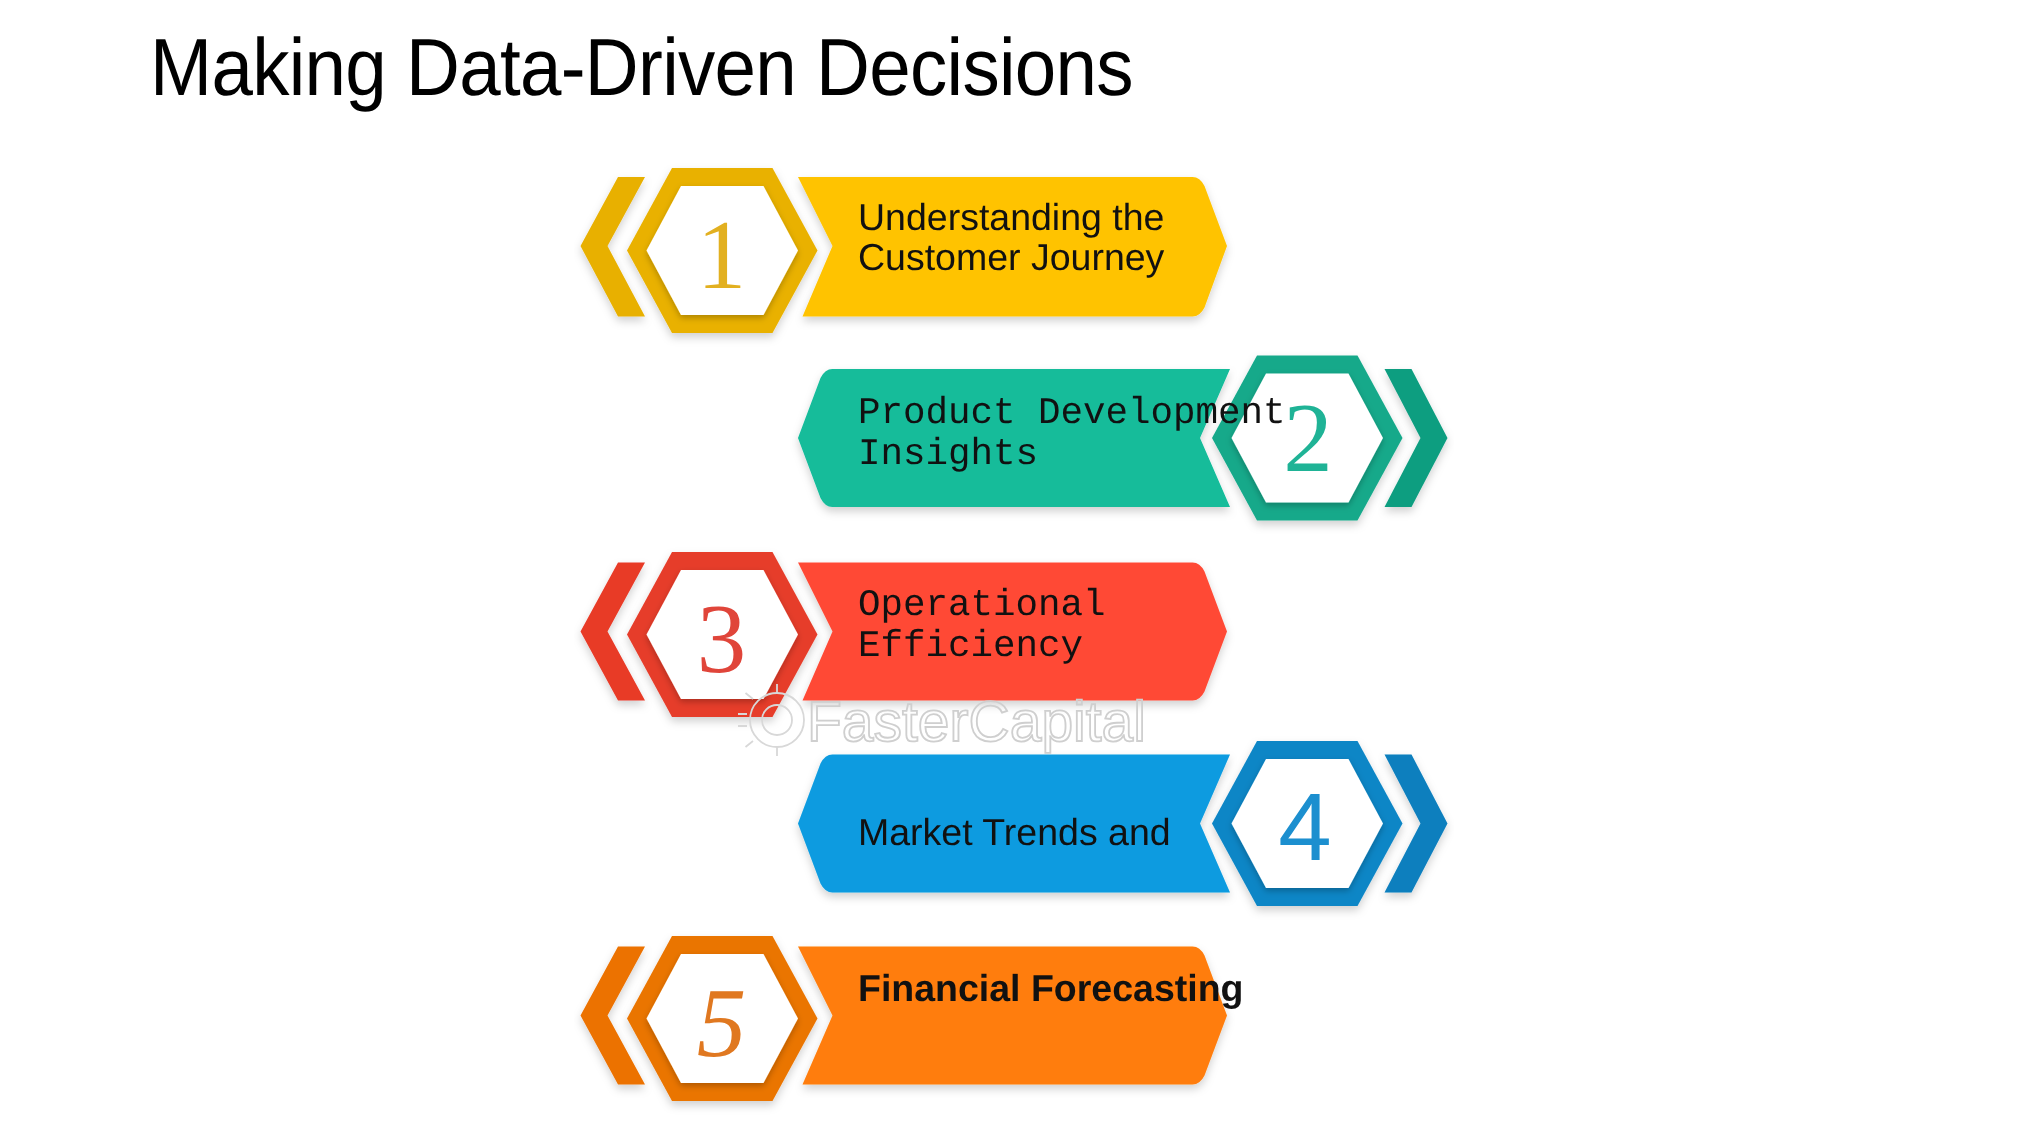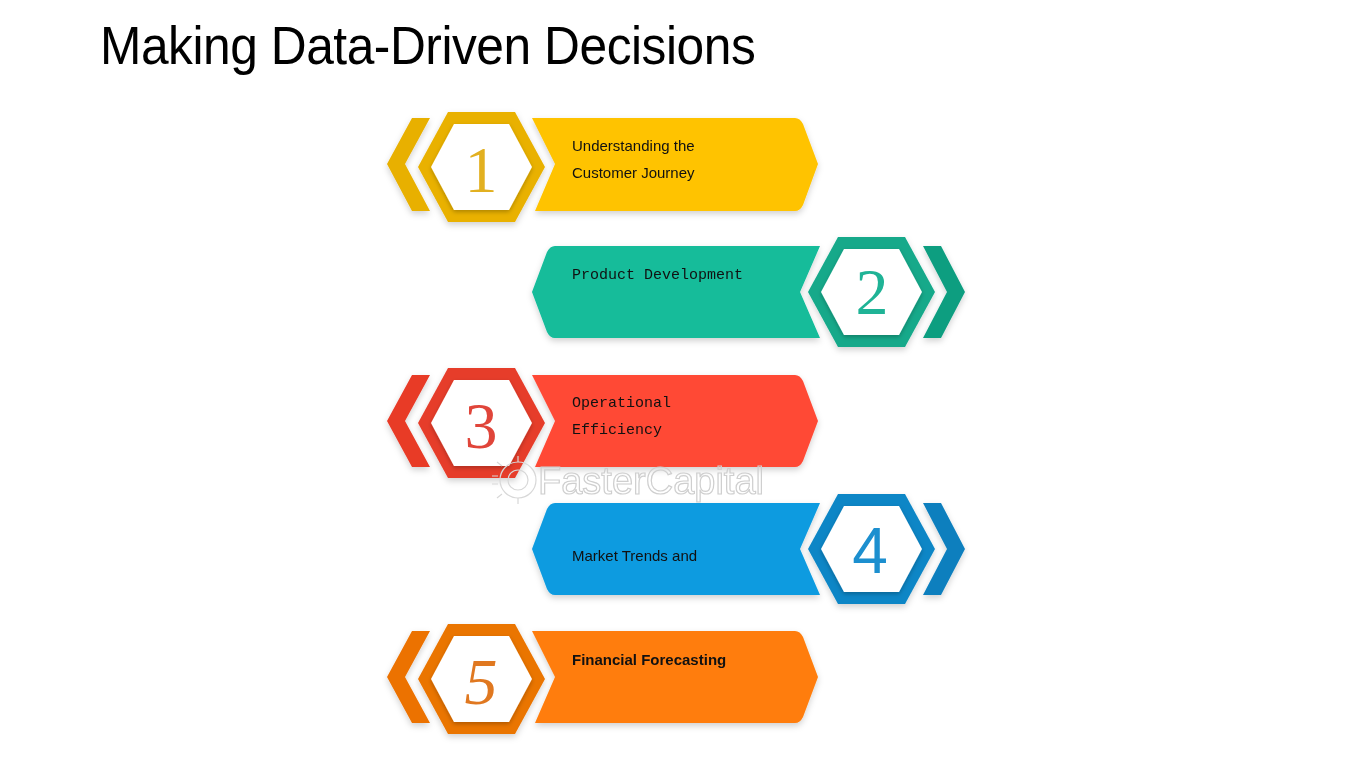--- a/index.html
+++ b/index.html
@@ -8,21 +8,21 @@
       font-family: "Liberation Sans", sans-serif;
     }
     .title {
       position: absolute; left: 100px; top: 14px;
       font-size: 54px; color: #000; font-weight: normal; letter-spacing: -0.5px;
       font-family: "Liberation Sans", sans-serif;
       transform: scaleX(0.92); transform-origin: left top;
     }
     svg.diagram { position: absolute; left: 0; top: 0; }
     .label {
-      position: absolute; font-size: 15px; line-height: 27px; color: #111;
+      position: absolute; font-size: 25px; line-height: 27px; color: #111;
       font-family: "Liberation Sans", sans-serif;
     }
     .watermark {
       position: absolute; left: 488px; top: 452px; width: 300px; height: 56px;
     }
   </style>
 </head>
 <body>
 
 <div class="title">Making Data-Driven Decisions</div>
@@ -86,20 +86,21 @@
   </g>
   <text x="50" y="42" font-family="Liberation Sans, sans-serif" font-size="38" fill="none" stroke="#cfcfcf" stroke-width="1.2">FasterCapital</text>
 </svg>
 
 <div class="label" style="left:572px; top:132px;">
   <div>Understanding the</div>
   <div>Customer Journey</div>
 </div>
 <div class="label" style="left:572px; top:262px;font-family:Liberation Mono, monospace;">
   <div>Product Development</div>
+  <div>Insights</div>
 </div>
 <div class="label" style="left:572px; top:390px;font-family:Liberation Mono, monospace;">
   <div>Operational</div>
   <div>Efficiency</div>
 </div>
 <div class="label" style="left:572px; top:518px;margin-top:24px;">
   <div>Market Trends and</div>
 </div>
 <div class="label" style="left:572px; top:646px;font-weight:bold;">
   <div>Financial Forecasting</div>

